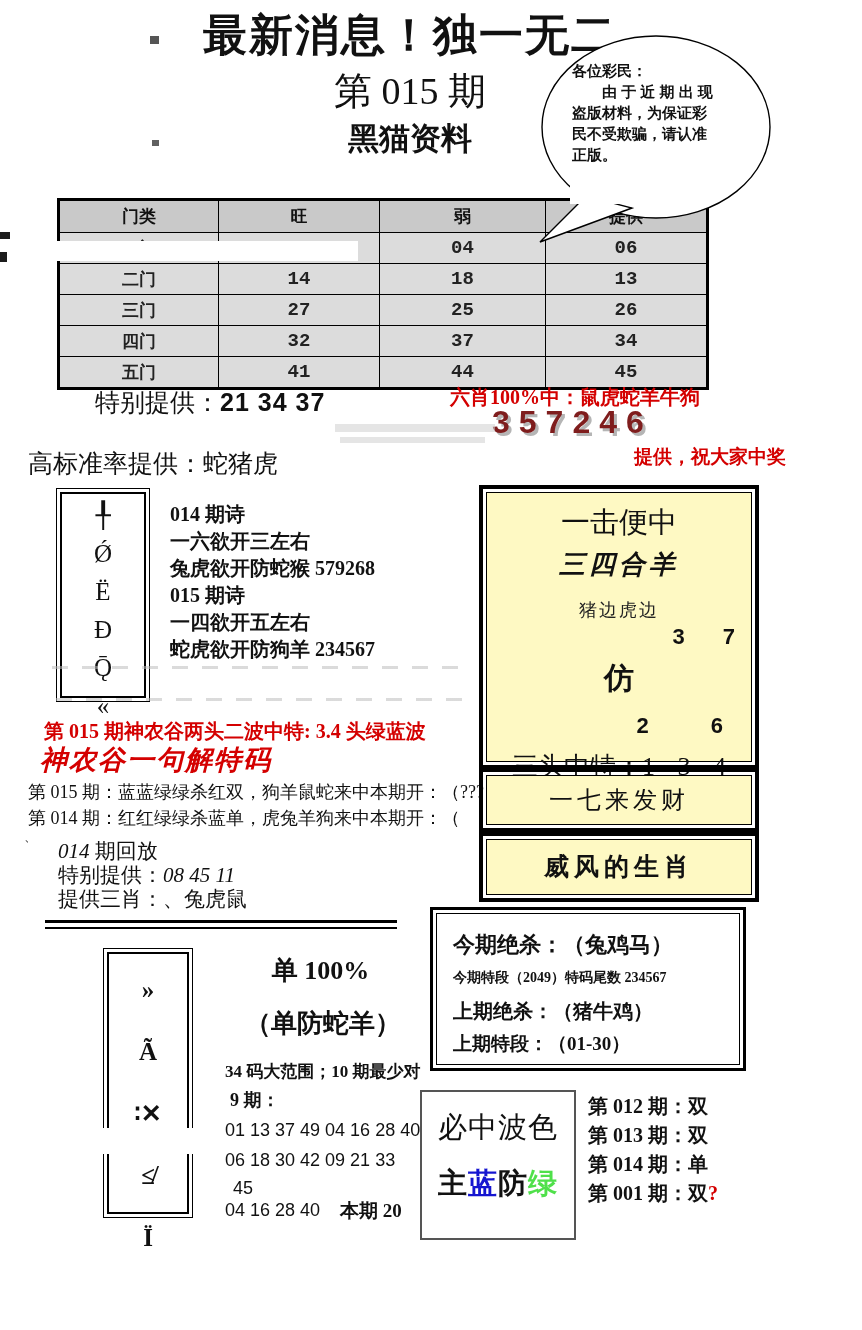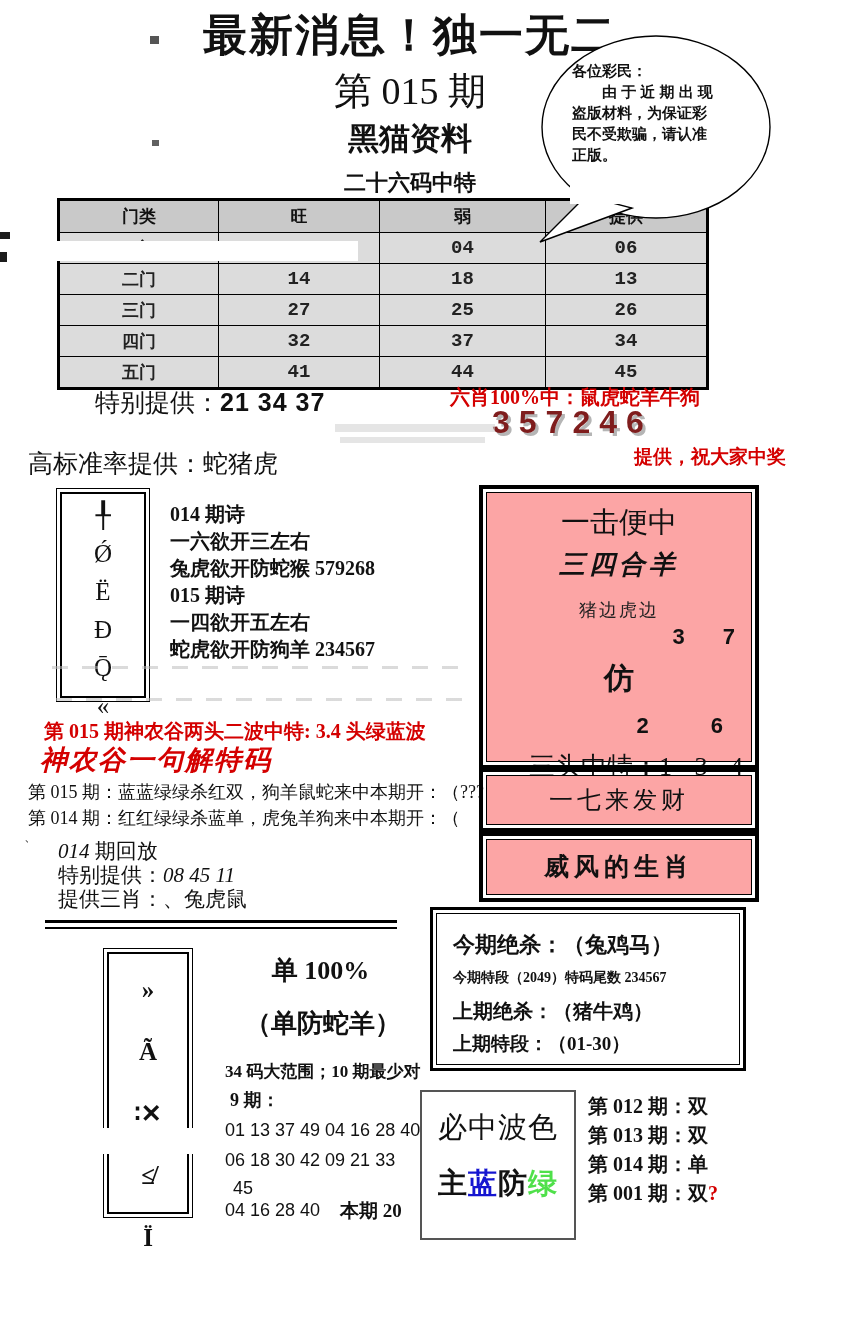--- a/index.html
+++ b/index.html
@@ -52,30 +52,30 @@
   .sn-red1{left:44px;top:718px;font-size:20px;font-weight:bold;}
   .sn-red2{left:40px;top:742px;font-size:27px;font-weight:bold;font-style:italic;letter-spacing:2px;}
   .sn-b1{left:28px;top:780px;font-size:18px;}
   .sn-b2{left:28px;top:806px;font-size:18px;}
   .tickmark{left:24px;top:828px;font-size:13px;}
   .replay{left:58px;top:839px;font-size:21px;line-height:24px;}
   .replay .it{font-style:italic;}
   .sep2{left:45px;top:920px;width:352px;height:4px;border-top:3px solid #000;border-bottom:2px solid #000;}
 
   
-  .dthick{border:1px solid #000;outline:4px solid #000;outline-offset:3px;background:#fca5a5;}
+  .dthick{border:1px solid #000;outline:4px solid #000;outline-offset:3px;background:#fef9c3;}
   .dthin{border:1px solid #000;outline:3px solid #000;outline-offset:3px;background:#fff;}
   .strike{left:486px;top:492px;width:264px;height:268px;}
   .strike .t1{font-size:29px;margin-top:10px;}
   .strike .t2{font-size:26px;font-weight:bold;font-style:italic;margin-top:4px;letter-spacing:4px;}
   .strike .t3{font-size:18px;margin-top:16px;letter-spacing:2px;color:#222;}
   .strike .n1{font-size:22px;font-weight:bold;letter-spacing:16px;margin-top:2px;padding-left:14px;}
   .strike .t4{font-size:30px;font-weight:bold;margin-top:8px;}
   .strike .n2{font-size:22px;font-weight:bold;letter-spacing:28px;margin-top:14px;padding-left:40px;}
-  .strike .t5{font-size:26px;margin-top:10px;text-align:right;padding-left:8px;}
+  .strike .t5{font-size:26px;margin-top:10px;text-align:center;padding-left:8px;}
   .strike .t5 .sp{letter-spacing:8px;}
   .box17{left:486px;top:775px;width:264px;height:48px;font-size:24px;line-height:48px;letter-spacing:4px;}
   .boxwind{left:486px;top:839px;width:264px;height:54px;font-size:25px;line-height:54px;
            font-weight:bold;letter-spacing:5px;}
 
   
   .killbox{left:436px;top:913px;width:286px;height:122px;padding:14px 0 14px 16px;}
   .killbox .l1{font-size:22px;font-weight:bold;line-height:34px;}
   .killbox .l2{font-size:14px;font-weight:bold;line-height:32px;}
   .killbox .l3{font-size:20px;font-weight:bold;line-height:34px;}
@@ -106,21 +106,20 @@
   .periods .row{white-space:pre;}
 </style>
 </head>
 <body>
 
 <div id="page">
 
   <div class="abs ctr h-main">最新消息！独一无二</div>
   <div class="abs ctr h-issue">第 015 期</div>
   <div class="abs ctr h-brand">黑猫资料</div>
-  <div class="abs ctr h-sub">二十六码中特</div>
 
   <div class="abs smudge" style="left:150px;top:36px;width:9px;height:8px;opacity:.75"></div>
   <div class="abs smudge" style="left:152px;top:140px;width:7px;height:6px;opacity:.7"></div>
 
   <div class="abs" style="left:57px;top:198px;">
     <table class="grid">
       <tbody>
           <tr>
         <th style="width:156px">门类</th>
         <th style="width:158px">旺</th>

